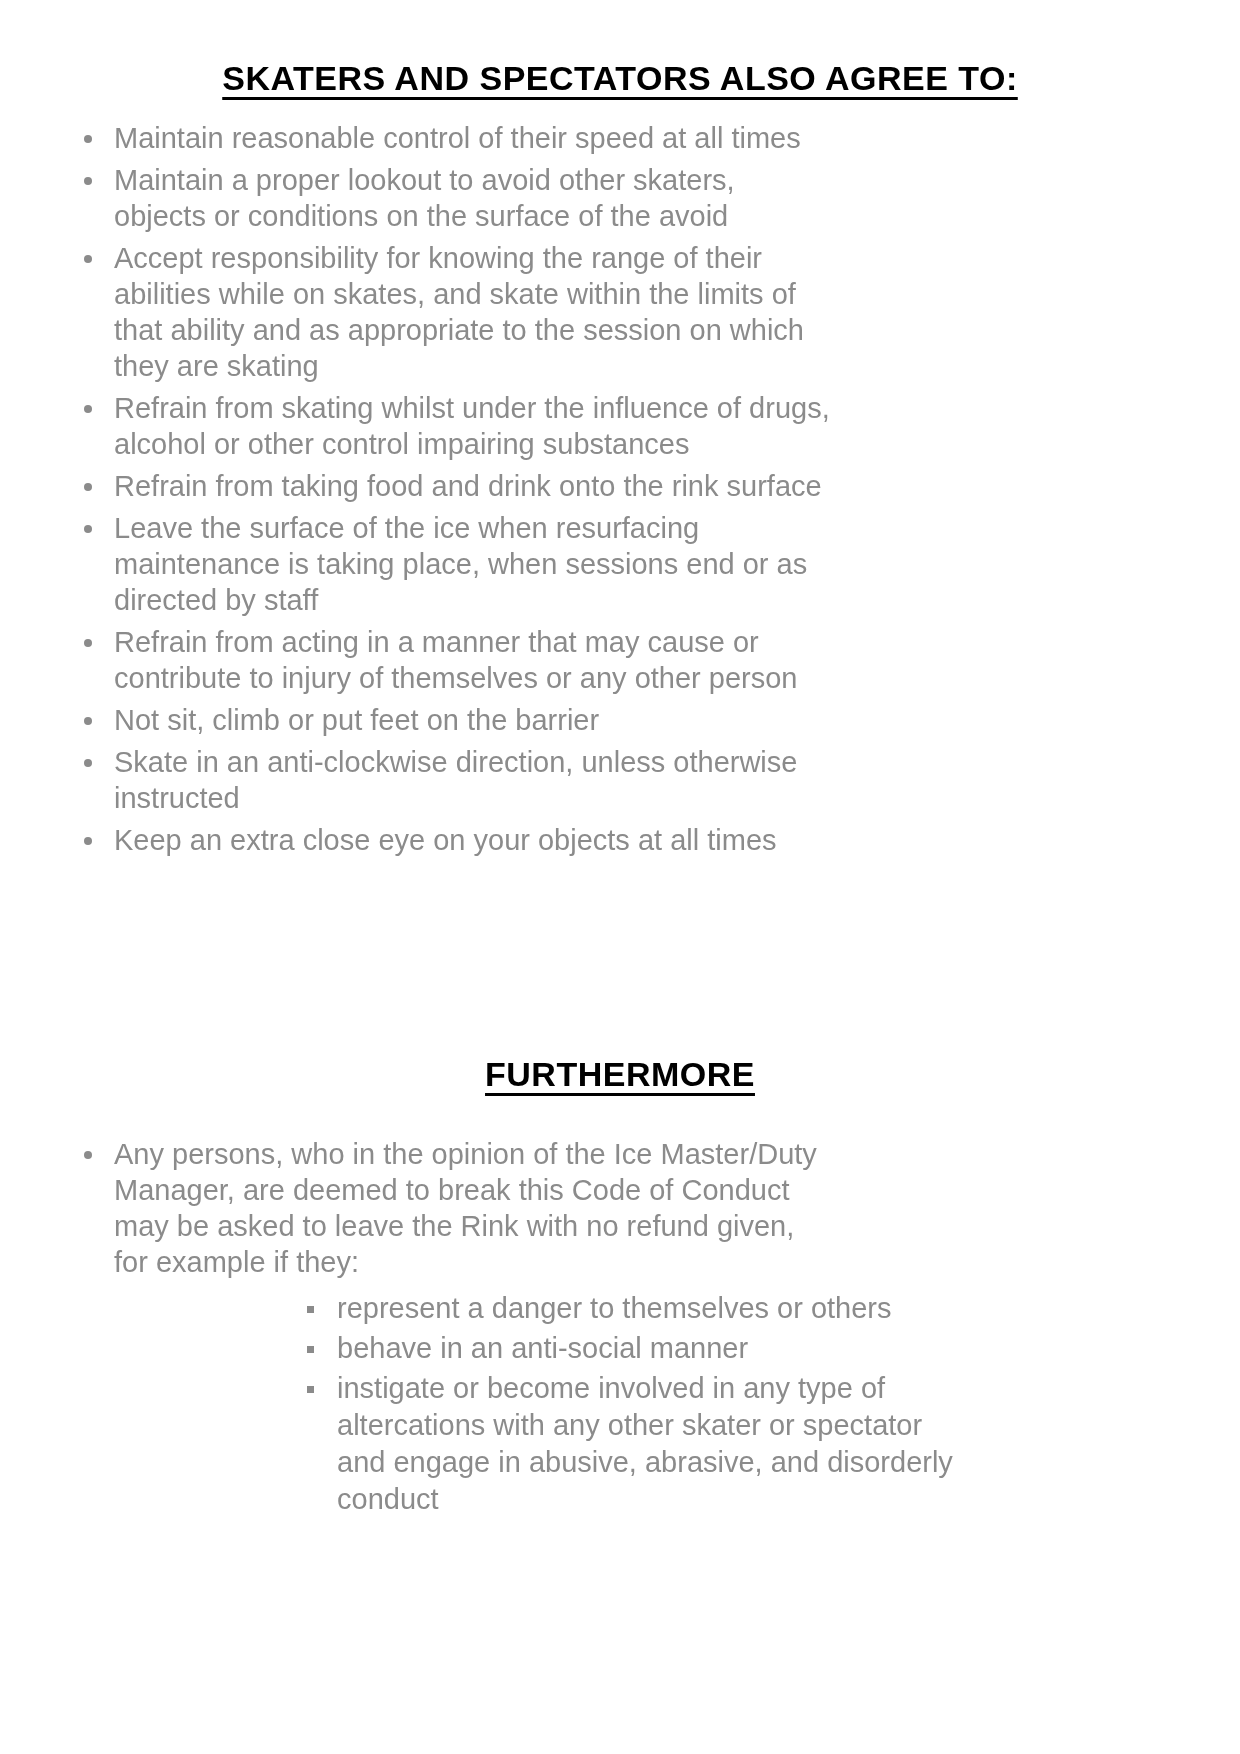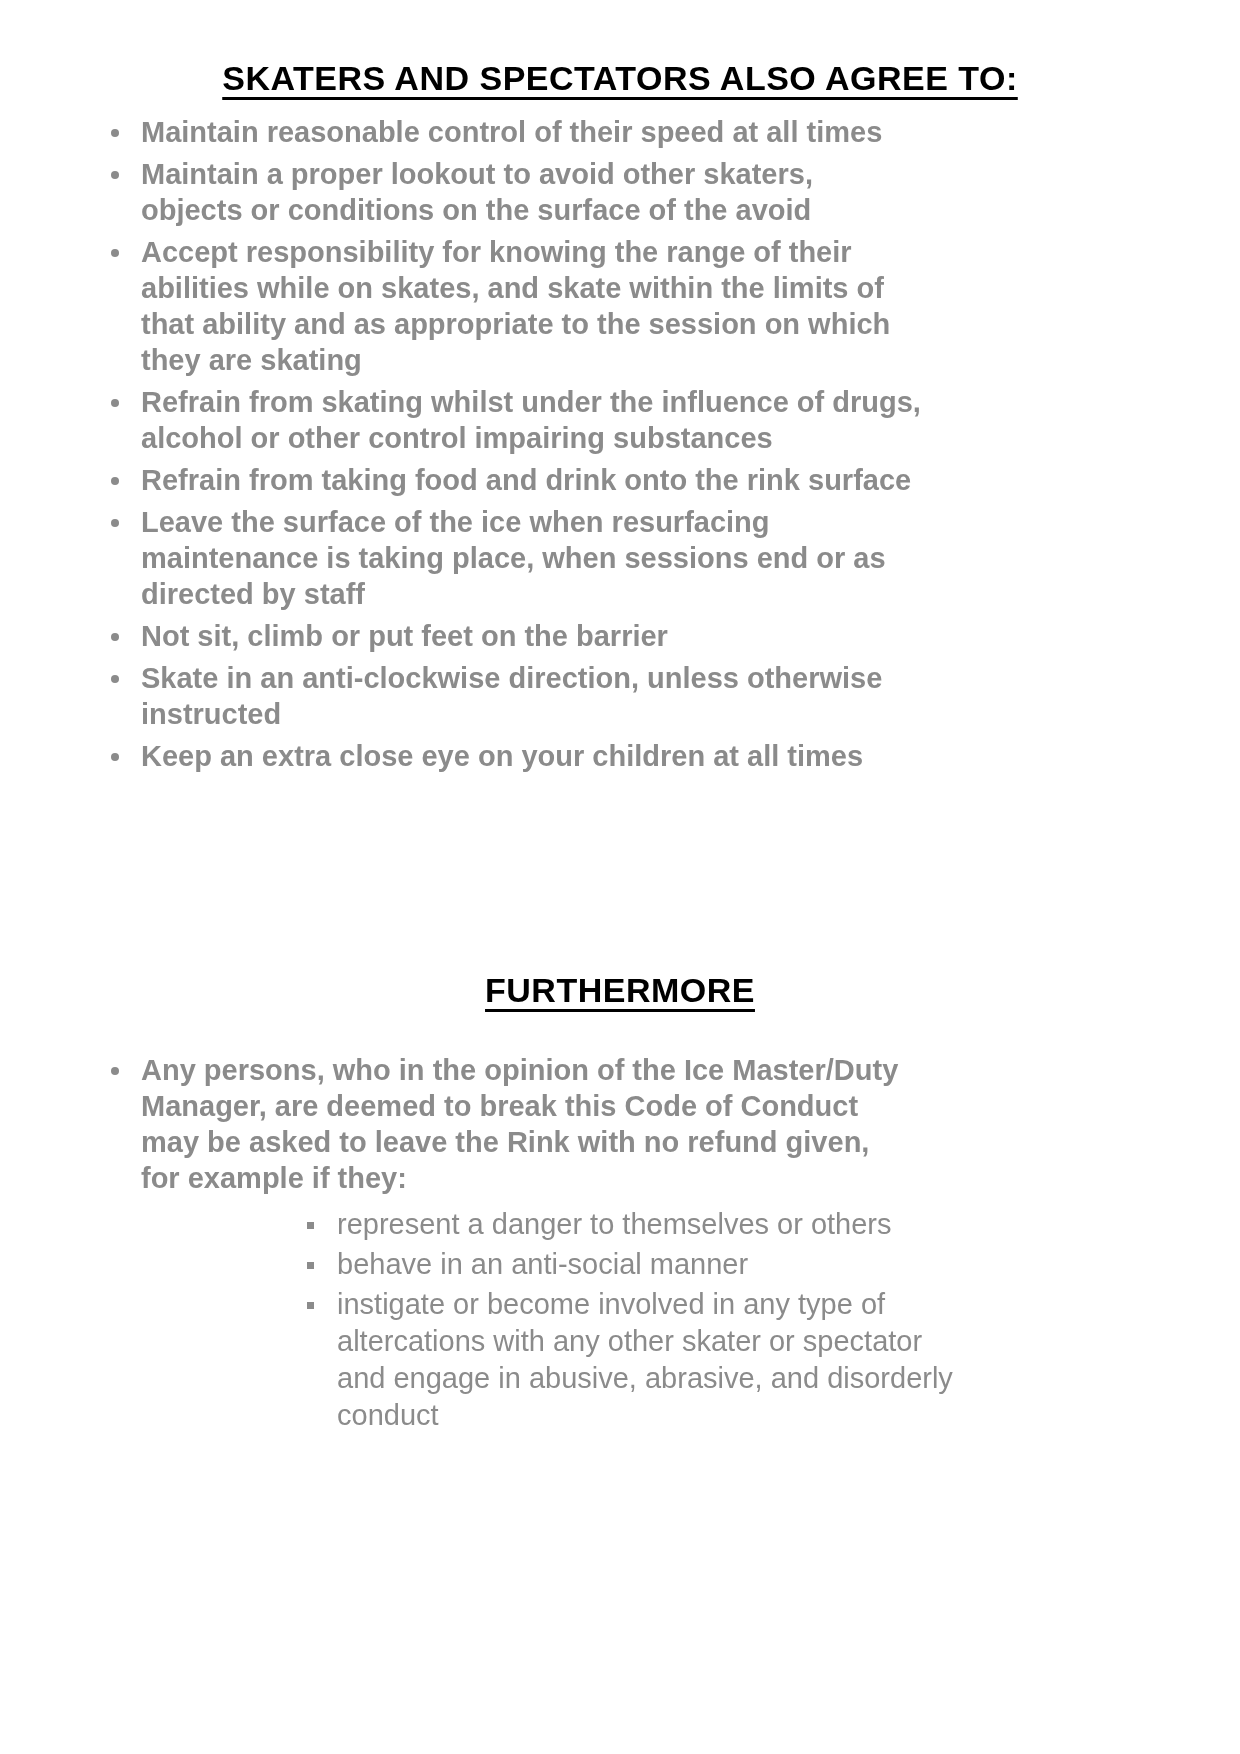--- a/index.html
+++ b/index.html
@@ -27,23 +27,22 @@
     letter-spacing: 0.5px;
     text-decoration: underline;
     text-decoration-thickness: 3px;
     text-underline-offset: 7px;
   }
   .heading-furthermore {
     margin-top: 196px;
   }
   ul.bullet-list {
     list-style: none;
-    margin: 16px 0 0 0;
-    padding: 0 0 0 109px;
-    font-weight: bold;
+    margin: 22px 0 0 0;
+    padding: 0 0 0 82px;
   }
   ul.bullet-list.second {
     margin-top: 42px;
   }
   ul.bullet-list li {
     display: flex;
     align-items: flex-start;
   }
   ul.bullet-list li + li {
     margin-top: 6px;
@@ -143,34 +142,41 @@
           <span class="dot"></span>
         </span>
       <span class="item-text">Leave the surface of the ice when resurfacing
 maintenance is taking place, when sessions end or as
 directed by staff</span>
     </li>
     <li>
       <span class="marker-col">
           <span class="dot"></span>
         </span>
+      <span class="item-text">Refrain from acting in a manner that may cause or
+contribute to injury of themselves or any other person</span>
+    </li>
+    <li>
+      <span class="marker-col">
+          <span class="dot"></span>
+        </span>
       <span class="item-text">Not sit, climb or put feet on the barrier</span>
     </li>
     <li>
       <span class="marker-col">
           <span class="dot"></span>
         </span>
       <span class="item-text">Skate in an anti-clockwise direction, unless otherwise
 instructed</span>
     </li>
     <li>
       <span class="marker-col">
           <span class="dot"></span>
         </span>
-      <span class="item-text">Keep an extra close eye on your children at all times</span>
+      <span class="item-text">Keep an extra close eye on your objects at all times</span>
     </li>
   </ul>
 
   <h1 class="doc-heading heading-furthermore">FURTHERMORE</h1>
 
   <ul class="bullet-list second">
     <li>
       <span class="marker-col">
           <span class="dot"></span>
         </span>

